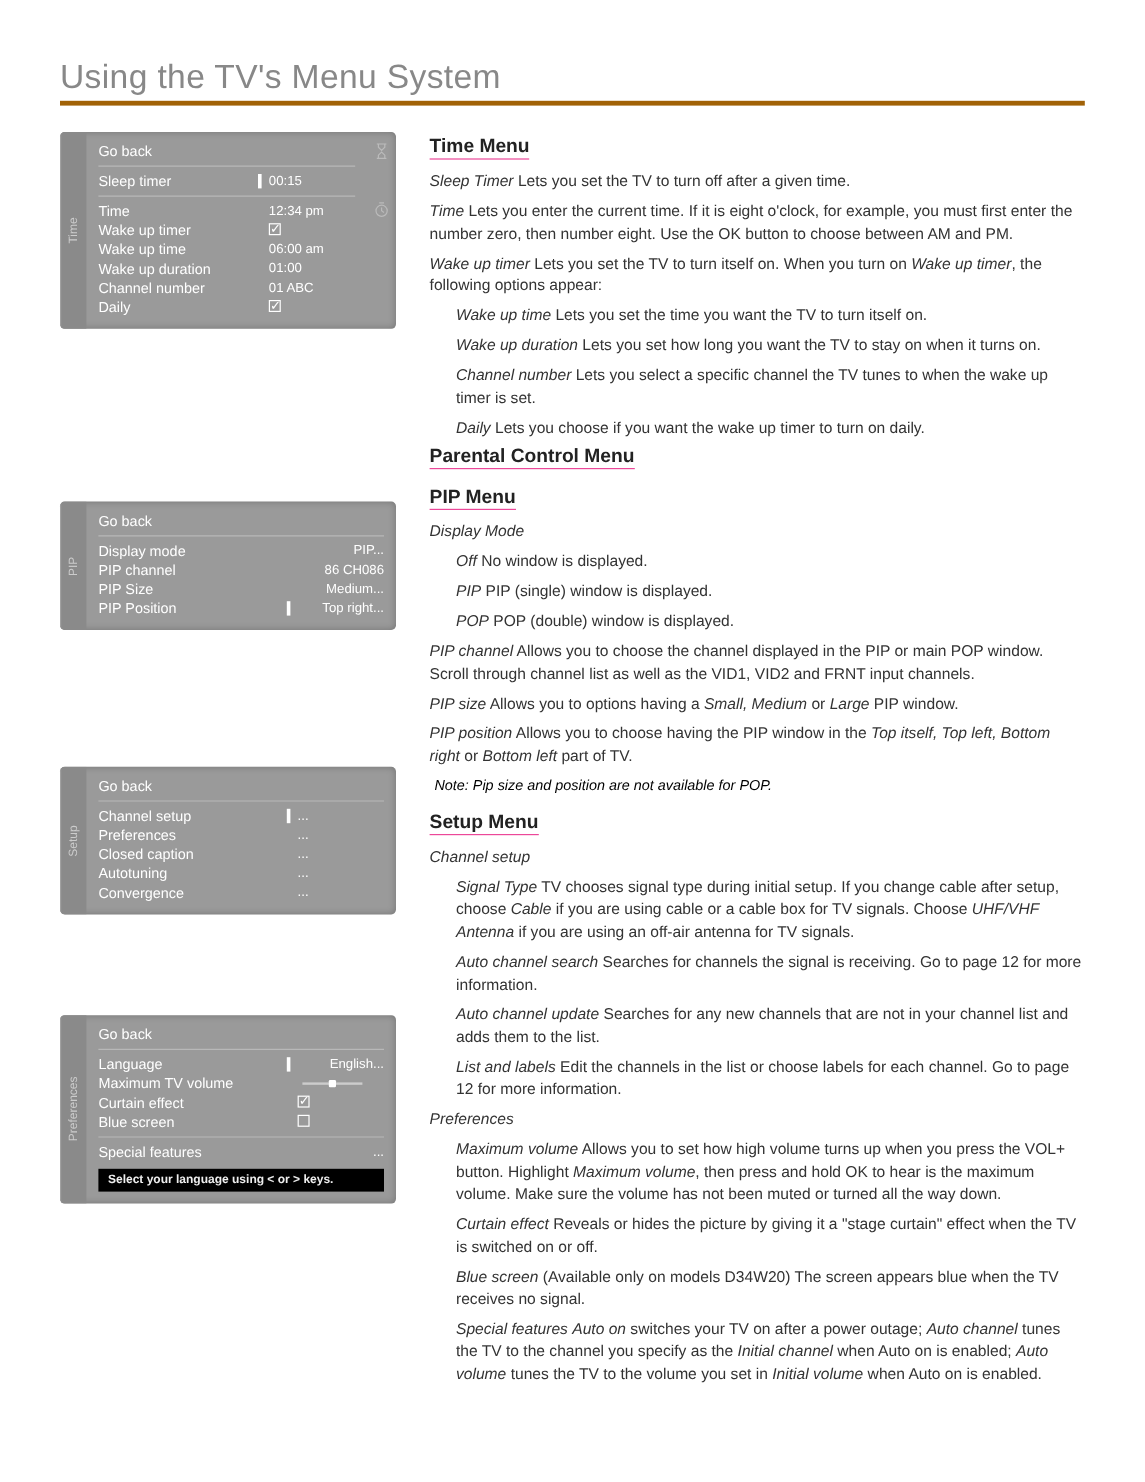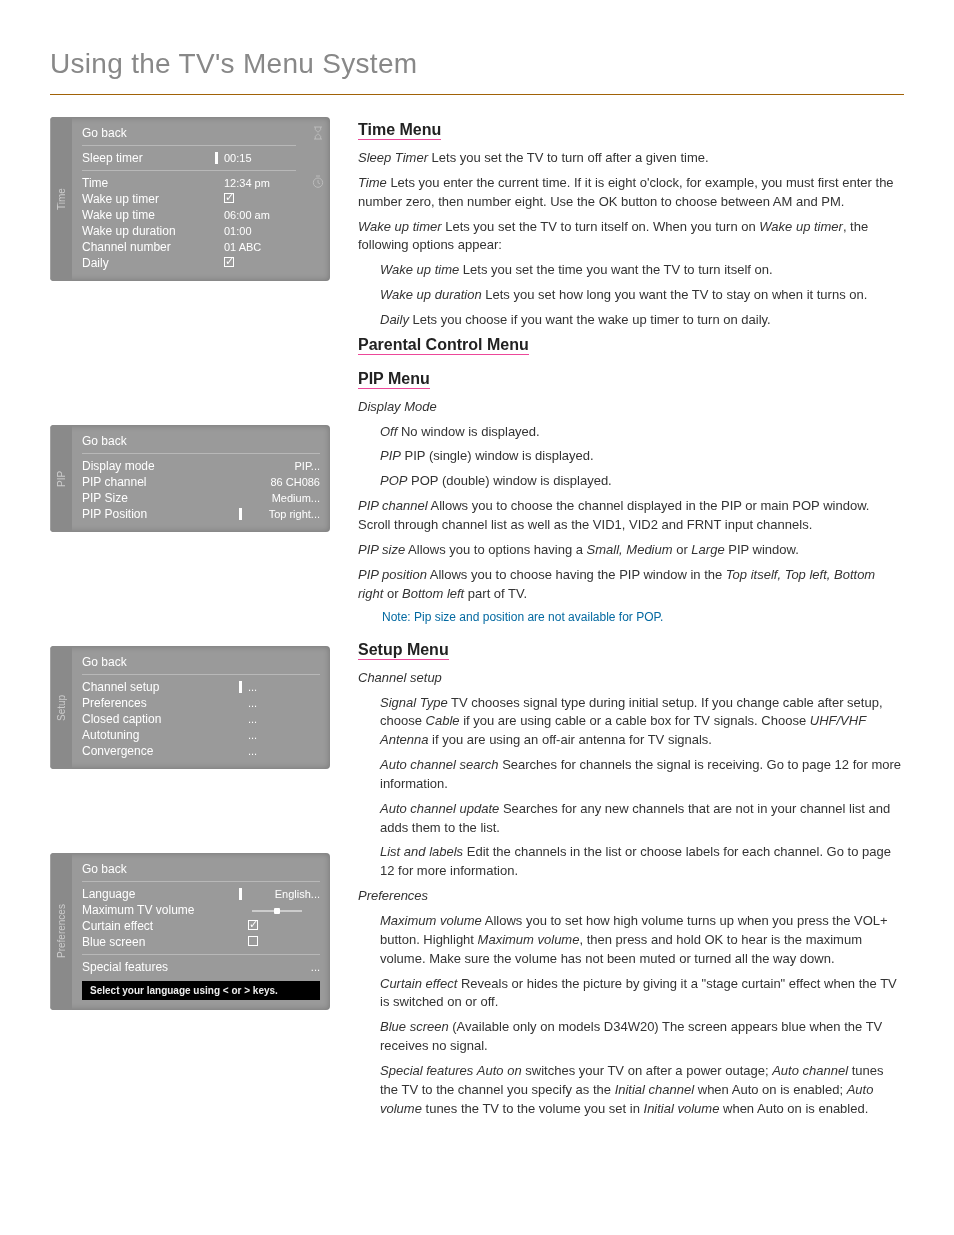--- a/index.html
+++ b/index.html
@@ -9,22 +9,22 @@
     color: #333;
     width: 954px;
     margin: 0 auto;
     padding: 48px 50px 30px 50px;
     font-size: 13px;
   }
   h1.page-title {
     font-size: 28px;
     font-weight: 400;
     color: #888;
-    padding-bottom: 14px;
-    border-bottom: 1px solid #a16207;
+    padding-bottom: 4px;
+    border-bottom: 4px solid #a16207;
     margin-bottom: 22px;
     letter-spacing: .3px;
   }
   .layout {
     display: flex;
     gap: 28px;
   }
   .left-col { width: 280px; flex: 0 0 280px; }
   .right-col { flex: 1; }
   .osd {
@@ -101,21 +101,21 @@
     border-bottom: 1px solid #333;
     margin: 4px 0 8px 0;
     display:inline-block;
   }
   .right-col h2.sec { display:block; border-bottom:none; position:relative; }
   .right-col h2.sec span { border-bottom:1px solid #ec4899; padding-bottom:1px; }
   p { margin: 4px 0 6px 0; line-height: 1.45; color:#333; font-size:13px; }
   .para em, em.term { font-style: italic; }
   .indent1 { margin-left: 22px; }
   .subhead { font-style: italic; margin-top:4px; }
-  .note { font-size: 12px; margin-left:24px; color:#0369a1; }
+  .note { font-style: italic; font-size: 12px; margin-left:4px; color:#000000; }
   .prefw .osd{margin-bottom:0;}
   .lang-slider{display:inline-block;height:2px;background:#ccc;width:50px;position:relative;vertical-align:middle;margin-left:4px;}
   .lang-slider::after{content:"";width:6px;height:6px;background:#fff;position:absolute;top:-2px;left:22px;border-radius:1px;}
 </style>
 </head>
 <body>
 
 <h1 class="page-title">Using the TV's Menu System</h1>
 
 <div class="layout">
@@ -272,20 +272,21 @@
   </div>
 
   <div class="right-col">
 
     <h2 class="sec"><span>Time Menu</span></h2>
     <p><em class="term">Sleep Timer</em><span>   Lets you set the TV to turn off after a given time.</span></p>
     <p><em class="term">Time</em><span>   Lets you enter the current time. If it is eight o'clock, for example, you must first enter the number zero, then number eight. Use the OK button to choose between AM and PM.</span></p>
     <p><em class="term">Wake up timer</em><span>   Lets you set the TV to turn itself on. When you turn on </span><em class="term">Wake up timer</em><span>, the following options appear:</span></p>
     <p class="indent1"><em class="term">Wake up time</em><span>   Lets you set the time you want the TV to turn itself on.</span></p>
     <p class="indent1"><em class="term">Wake up duration</em><span>   Lets you set how long you want the TV to stay on when it turns on.</span></p>
+    <p class="indent1"><em class="term">Channel number</em><span>   Lets you select a specific channel the TV tunes to when the wake up timer is set.</span></p>
     <p class="indent1"><em class="term">Daily</em><span>    Lets you choose if you want the wake up timer to turn on daily.</span></p>
 
     <h2 class="sec" style="margin-top:4px;"><span>Parental Control Menu</span></h2>
 
     <h2 class="sec" style="margin-top:14px;"><span>PIP Menu</span></h2>
     <p class="subhead">Display Mode</p>
     <p class="indent1"><em class="term">Off</em><span>   No window is displayed.</span></p>
     <p class="indent1"><em class="term">PIP</em><span>   PIP (single) window is displayed.</span></p>
     <p class="indent1"><em class="term">POP</em><span>   POP (double) window is displayed.</span></p>
     <p><em class="term">PIP channel</em><span>    Allows you to choose the channel displayed in the PIP or main POP window. Scroll through channel list as well as the VID1, VID2 and FRNT input channels.</span></p>

